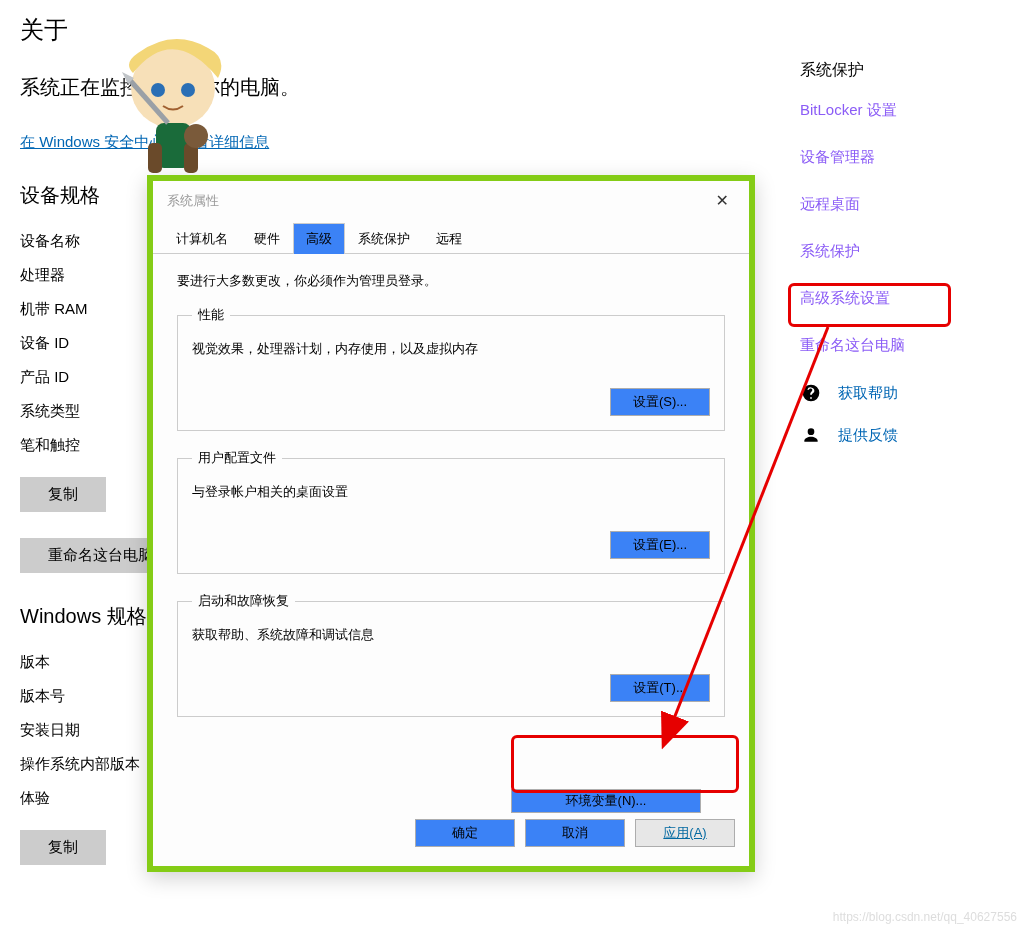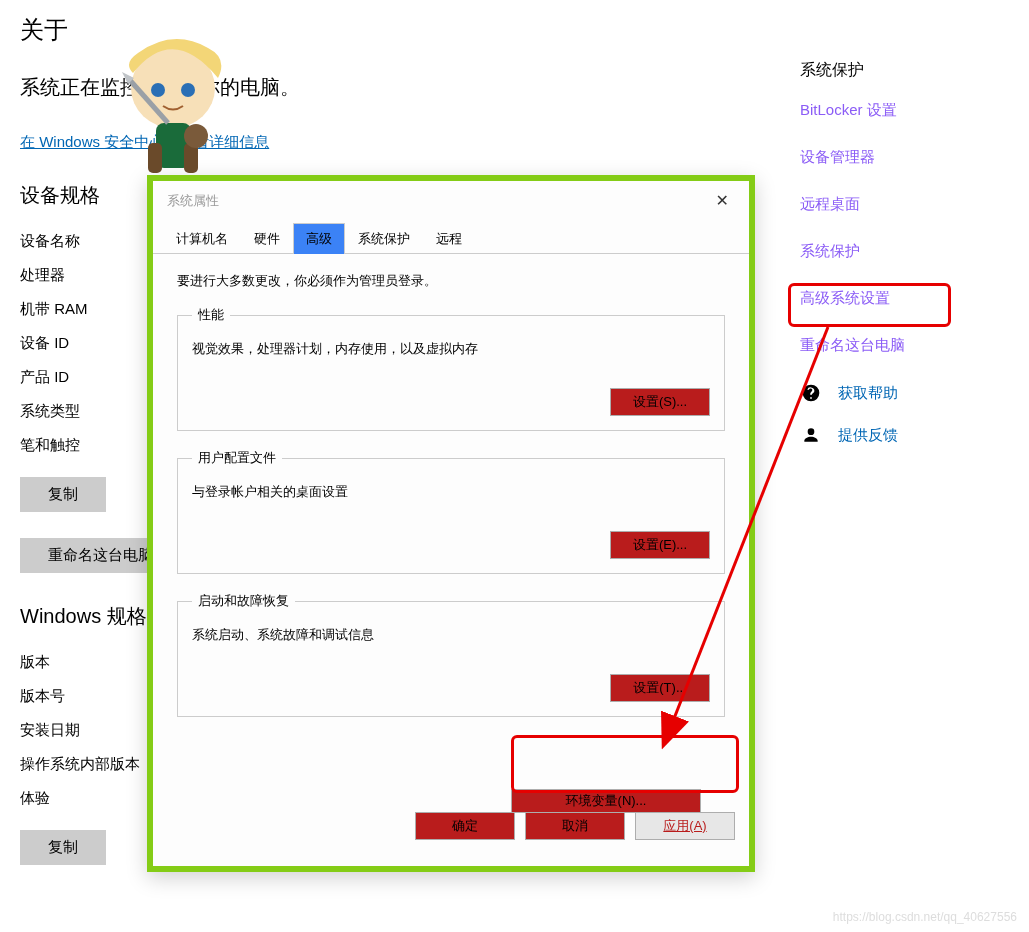--- a/index.html
+++ b/index.html
@@ -55,31 +55,31 @@
 .tab.active { border-color:#ccc; background:#3b82f6; }
 .dialog-body { padding: 18px 24px 8px; }
 .admin-note { font-size:13px; margin-bottom:16px; }
 fieldset {
   border:1px solid #ccc; padding:12px 14px 14px; margin-bottom:18px; font-size:13px;
 }
 fieldset legend { padding:0 6px; font-size:13px; }
 .fs-desc { margin-bottom:30px; margin-top:4px; }
 .fs-btn-row { text-align:right; }
 .win-button {
-  background:#b91c1c; border:1px solid #adadad; font-size:13px;
+  background:#3b82f6; border:1px solid #adadad; font-size:13px;
   padding:4px 0; width:100px; cursor:pointer;
 }
 .env-row { text-align:right; padding:6px 24px 0 0; }
 .env-button { width:190px; padding:2px 0;margin-top:48px; }
 .dialog-footer {
   display:flex; justify-content:flex-end; gap:10px;
-  padding:14px 14px 14px; position:absolute; bottom:12px; right:0; left:0;
+  padding:14px 14px 14px; position:absolute; bottom:5px; right:0; left:0;
 }
 .dialog-footer .win-button { width:100px; }
-.win-button[disabled] { color:#b91c1c; background:#e7e7e7;text-decoration:underline; }
+.win-button[disabled] { color:#0369a1; background:#e7e7e7;text-decoration:underline; }
 
 
 .redbox {
   position:absolute; border:3px solid #e60000; border-radius:6px; pointer-events:none;
 }
 .redbox-sidebar { left:788px; top:283px; width:163px; height:44px; }
 
 
 .arrow-line {
   position:absolute; pointer-events:none;
@@ -177,21 +177,21 @@
     <fieldset>
       <legend>用户配置文件</legend>
       <div class="fs-desc">与登录帐户相关的桌面设置</div>
       <div class="fs-btn-row">
         <button class="win-button">设置(E)...</button>
       </div>
     </fieldset>
 
     <fieldset>
       <legend>启动和故障恢复</legend>
-      <div class="fs-desc">系统启动、系统故障和调试信息</div>
+      <div class="fs-desc">获取帮助、系统故障和调试信息</div>
       <div class="fs-btn-row">
         <button class="win-button">设置(T)...</button>
       </div>
     </fieldset>
 
     <div class="env-row">
       <button class="win-button env-button">环境变量(N)...</button>
     </div>
   </div>
   <div class="dialog-footer">

